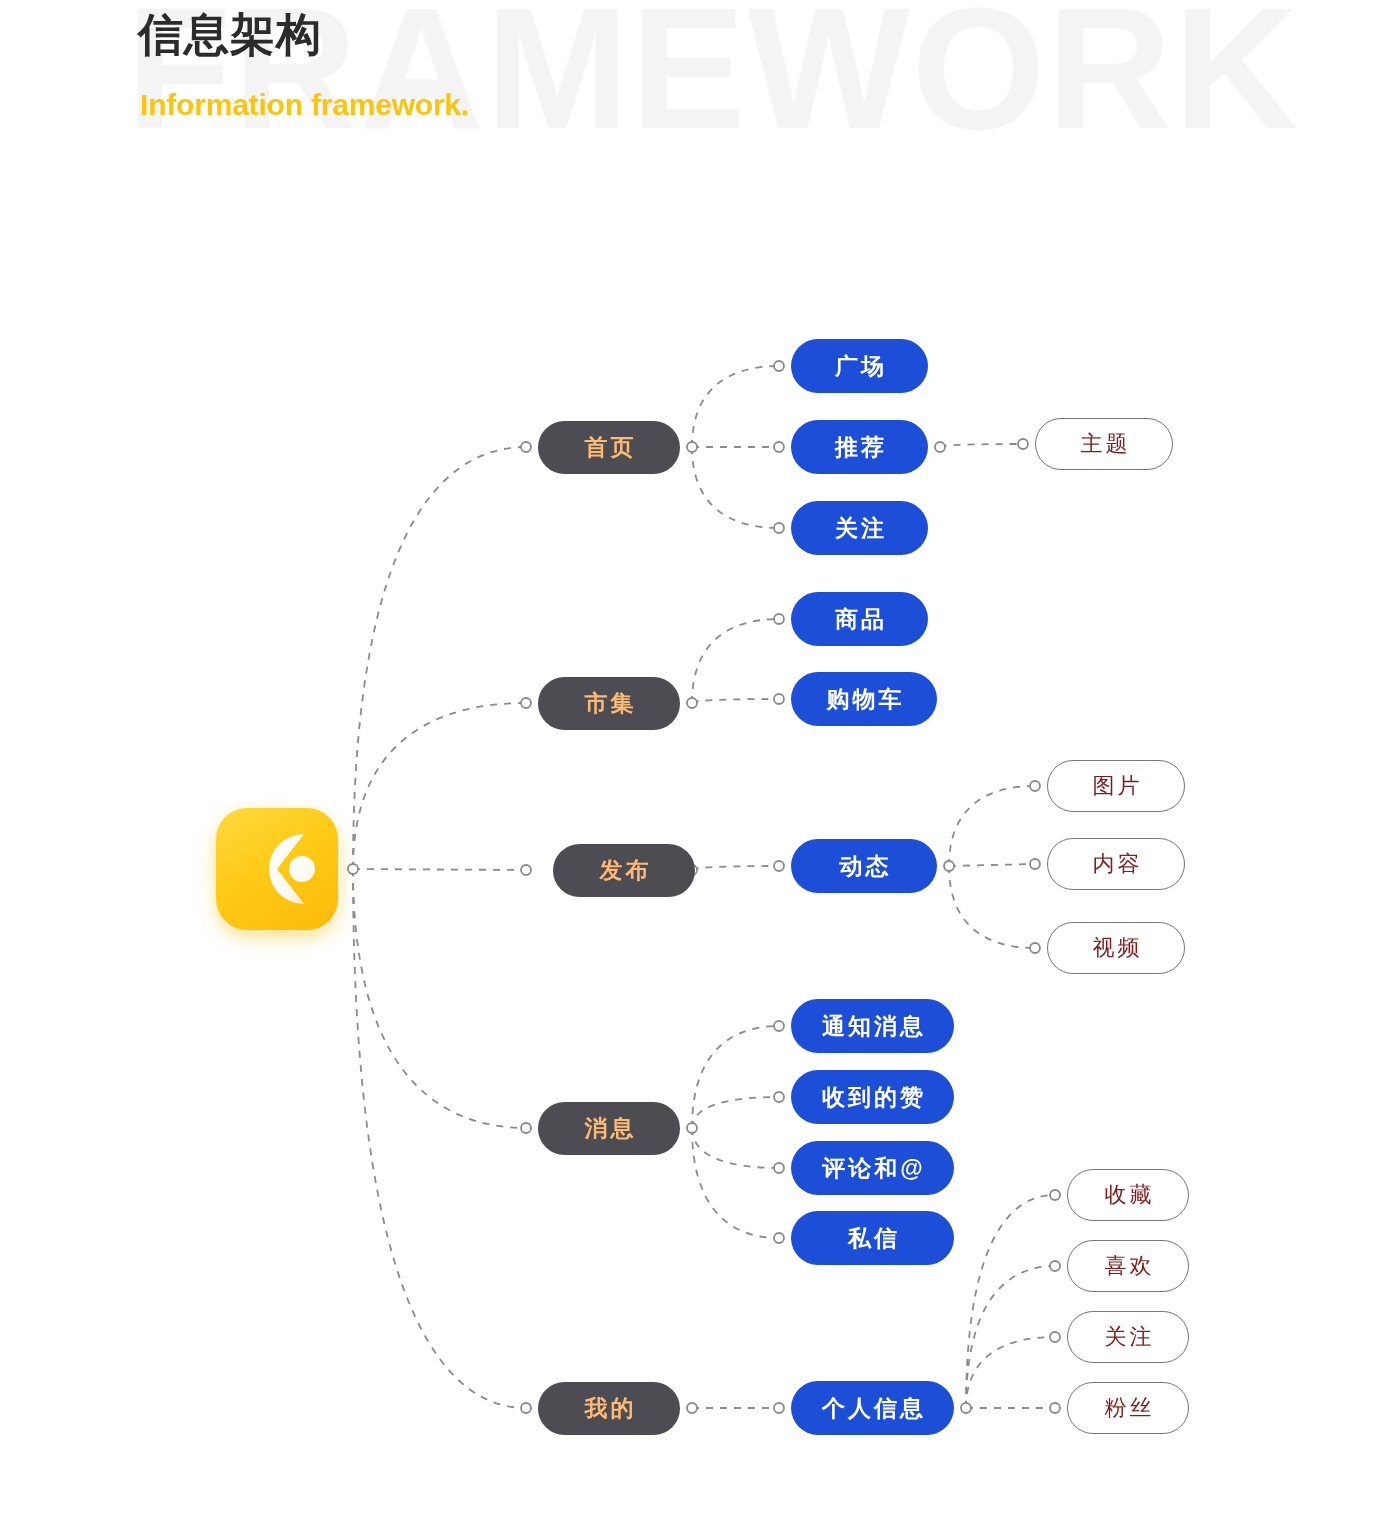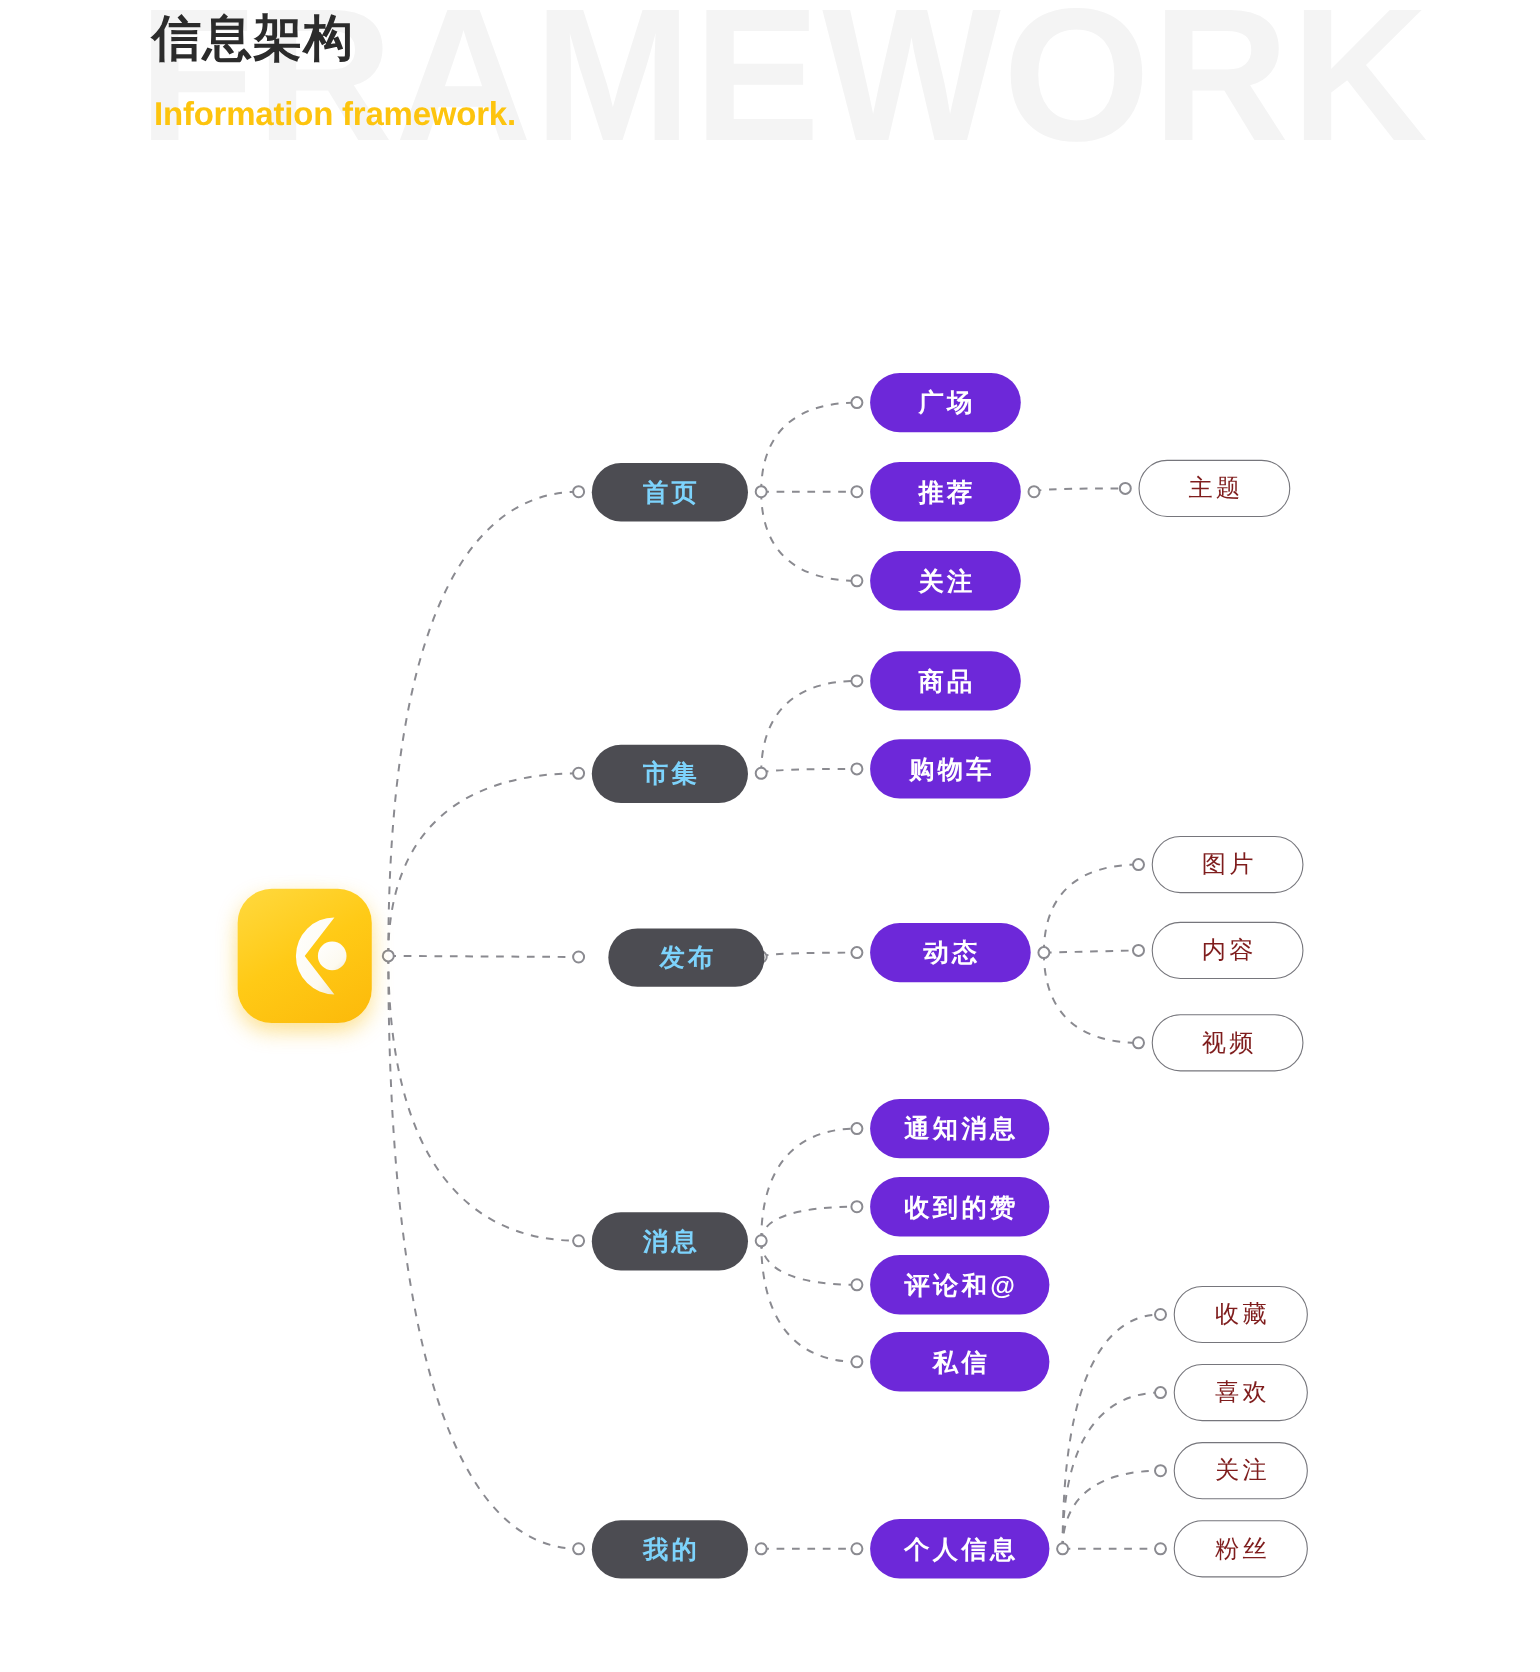--- a/index.html
+++ b/index.html
@@ -122,27 +122,27 @@
     align-items: center;
     justify-content: center;
     box-sizing: border-box;
     border-radius: 999px;
     white-space: nowrap;
     letter-spacing: 3px;
     text-indent: 3px;
   }
   .node.lvl1 {
     background: #4c4c52;
-    color: #7dd3fc;
+    color: #fdba74;
     font-size: 23px;
     font-weight: 700;
     height: 53px;
   }
   .node.lvl2 {
-    background: #6d28d9;
+    background: #1d4ed8;
     color: #ffffff;
     font-size: 23px;
     font-weight: 700;
     height: 54px;
   }
   .node.lvl3 {
     background: #ffffff;
     color: #7f1d1d;
     border: 1.6px solid #76767c;
     font-size: 22px;

